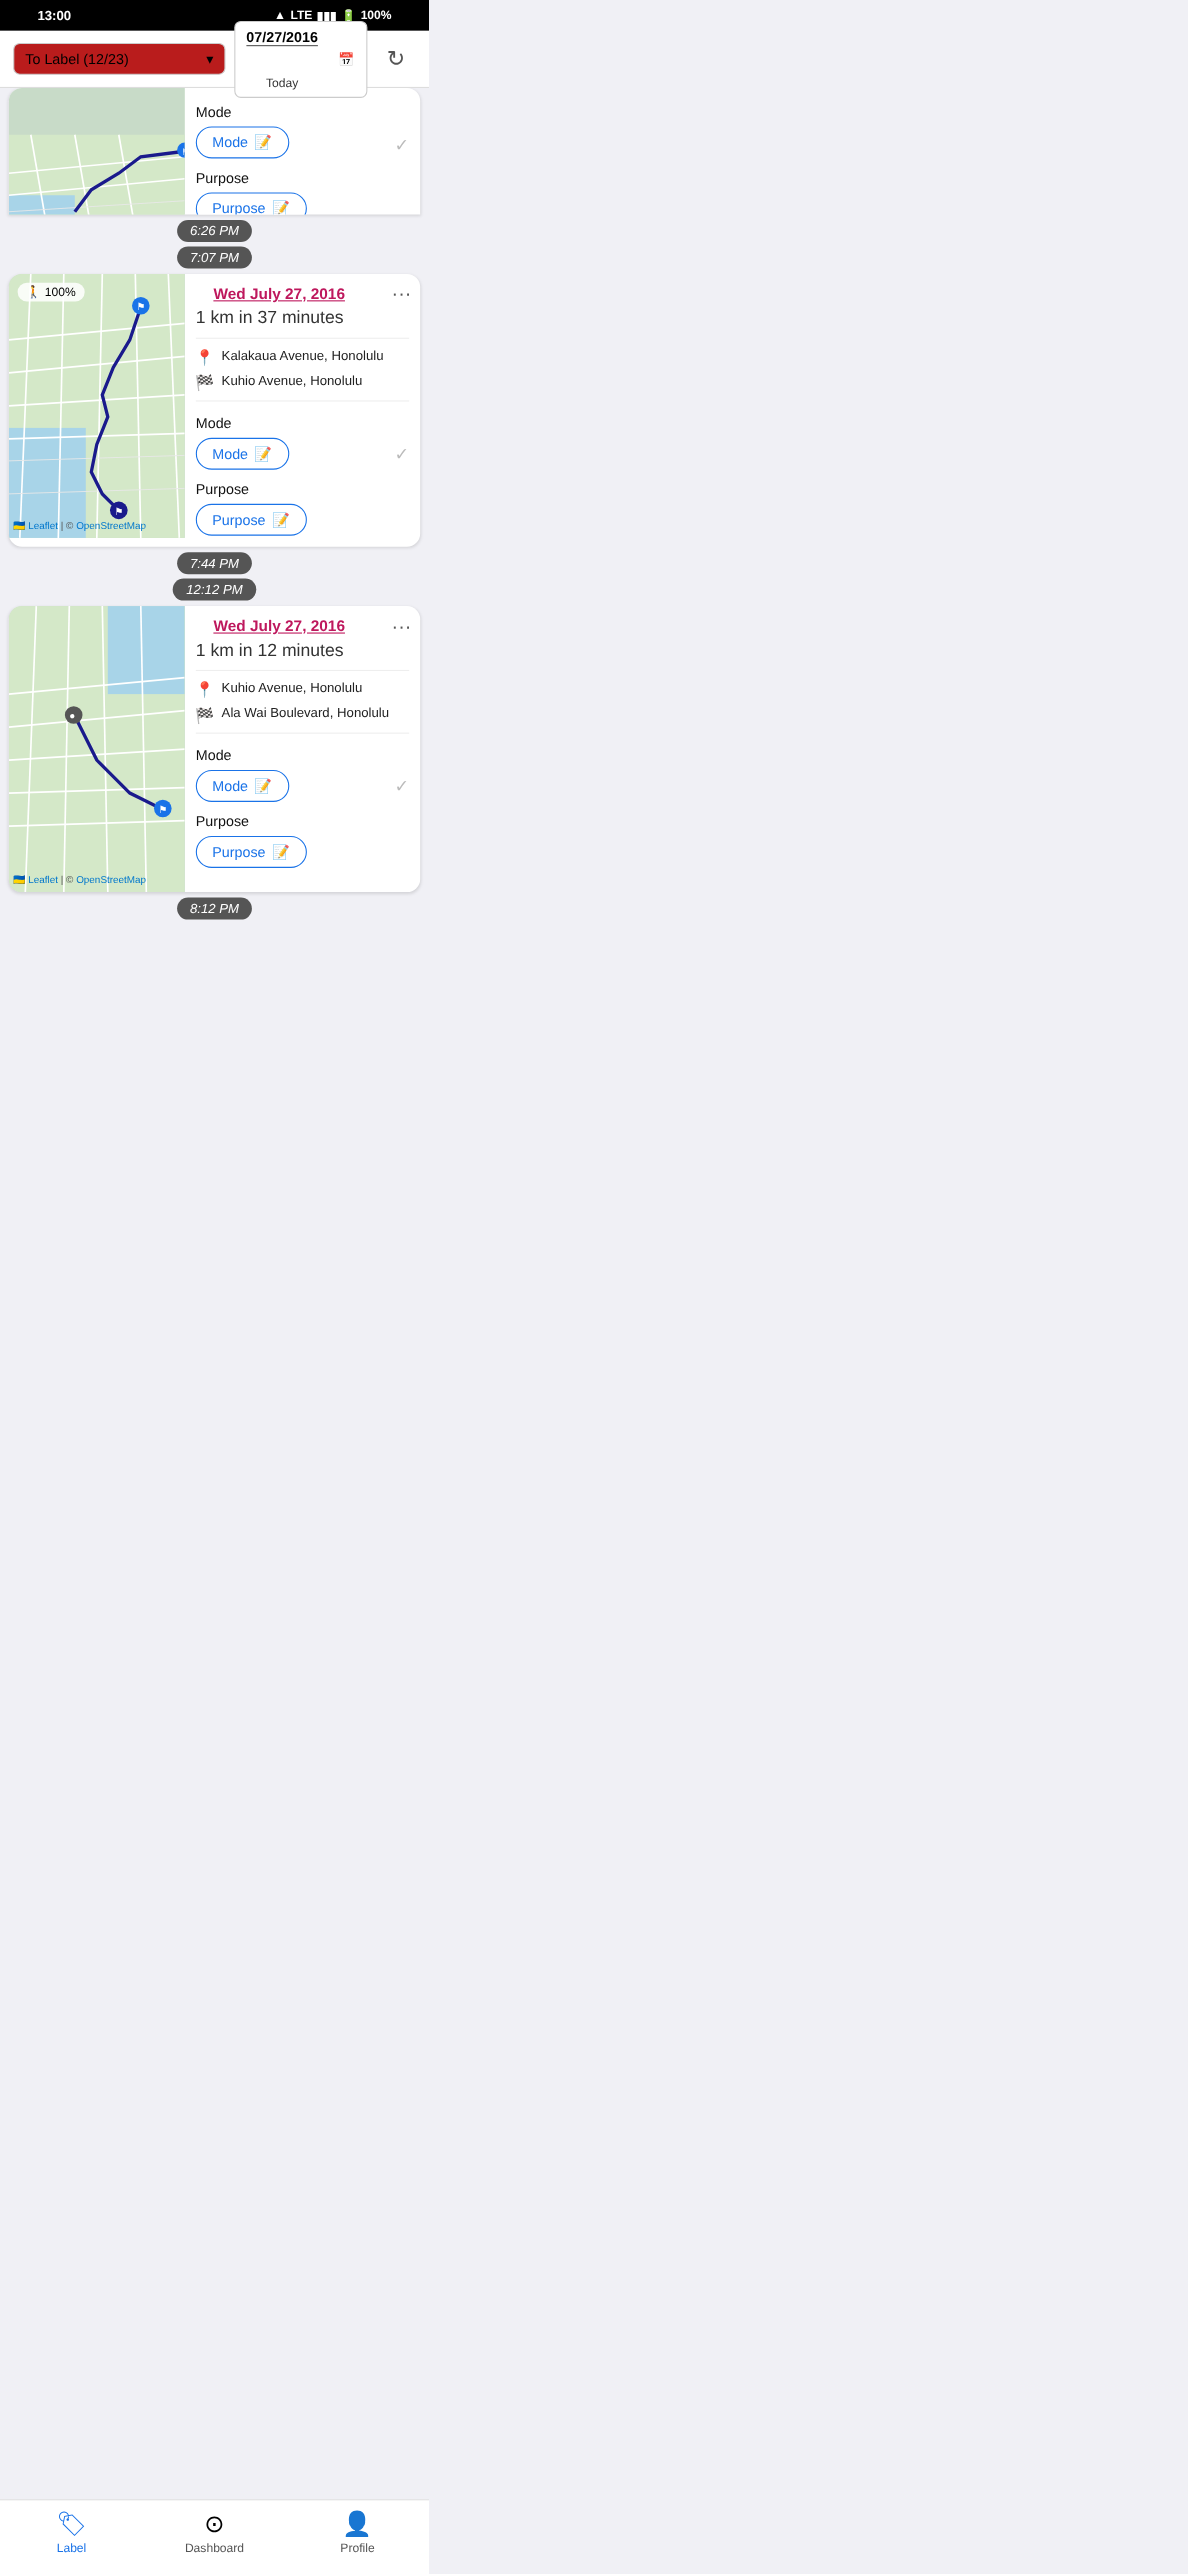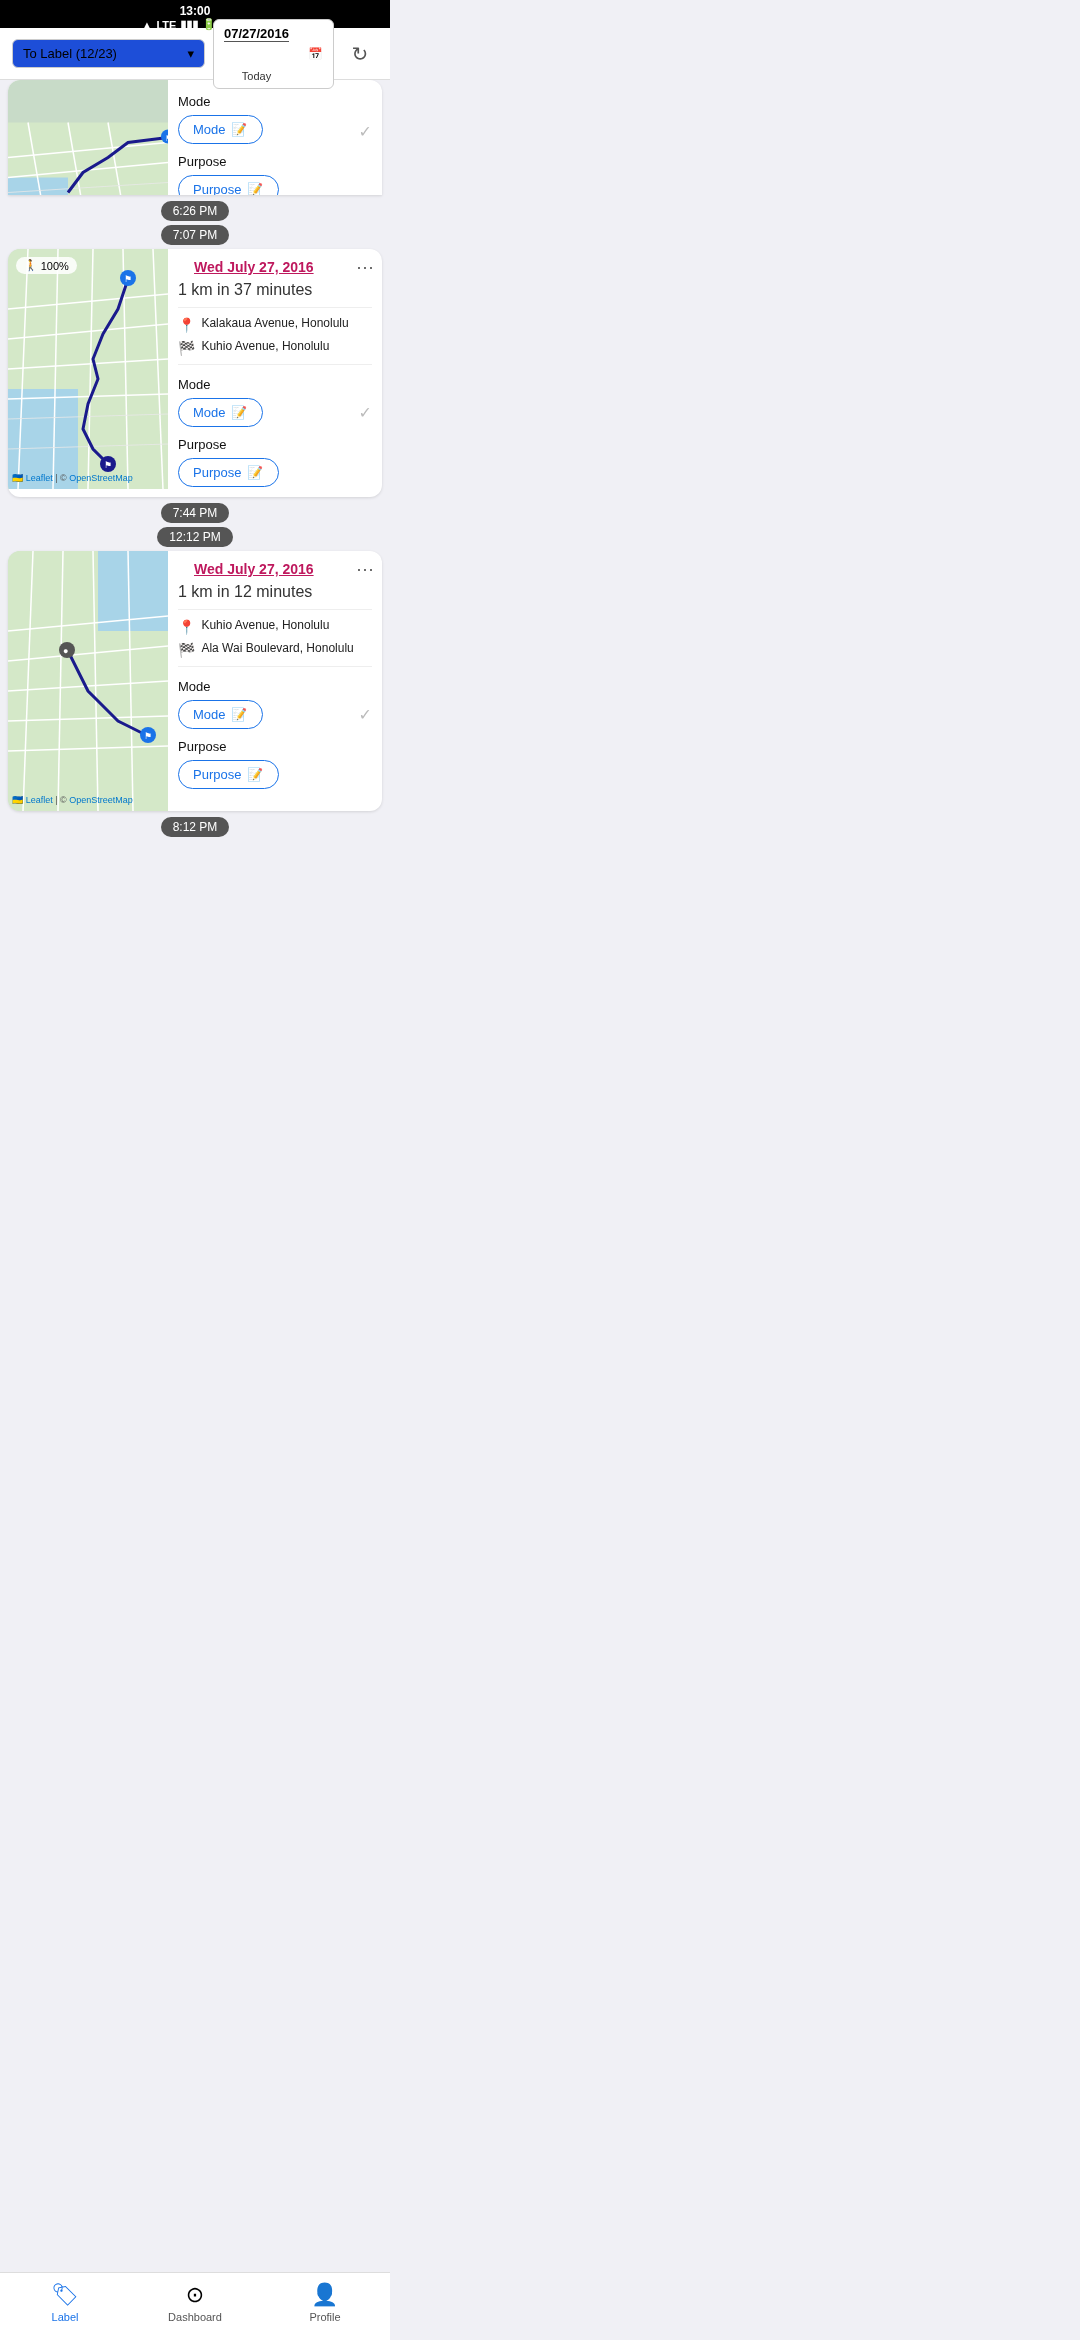--- a/index.html
+++ b/index.html
@@ -16,21 +16,20 @@
     .status-bar {
       background: #000;
       color: #fff;
       display: flex;
       justify-content: space-between;
       align-items: center;
       padding: 4px 34px;
       height: 28px;
       font-size: 12px;
       font-weight: 600;
-      flex-direction: column;
     }
     .status-right { display: flex; gap: 4px; align-items: center; font-size: 11px; }
 
     
     .toolbar {
       background: #fff;
       display: flex;
       align-items: center;
       padding: 8px 12px;
       gap: 8px;
@@ -39,21 +38,21 @@
     }
     .label-selector {
       flex: 1;
       border: 1px solid #ccc;
       border-radius: 6px;
       padding: 6px 10px;
       font-size: 13px;
       display: flex;
       align-items: flex-start;
       justify-content: space-between;
-      background: #1d4ed8;
+      background: #b91c1c;
       cursor: pointer;
       gap: 28px;
     }
     .date-selector {
       border: 1px solid #ccc;
       border-radius: 6px;
       padding: 6px 10px;
       font-size: 12px;
       display: flex;
       align-items: center;
@@ -88,20 +87,21 @@
       position: relative;
       z-index: 2;
     }
     .time-bubble span {
       background: #555;
       color: #fff;
       border-radius: 12px;
       padding: 3px 12px;
       font-size: 12px;
       font-weight: 500;
+      font-style: italic;
     }
 
     
     .trip-card {
       background: #fff;
       border-radius: 12px;
       overflow: hidden;
       margin-bottom: 0;
       display: flex;
       box-shadow: 0 1px 3px rgba(0,0,0,0.12);

